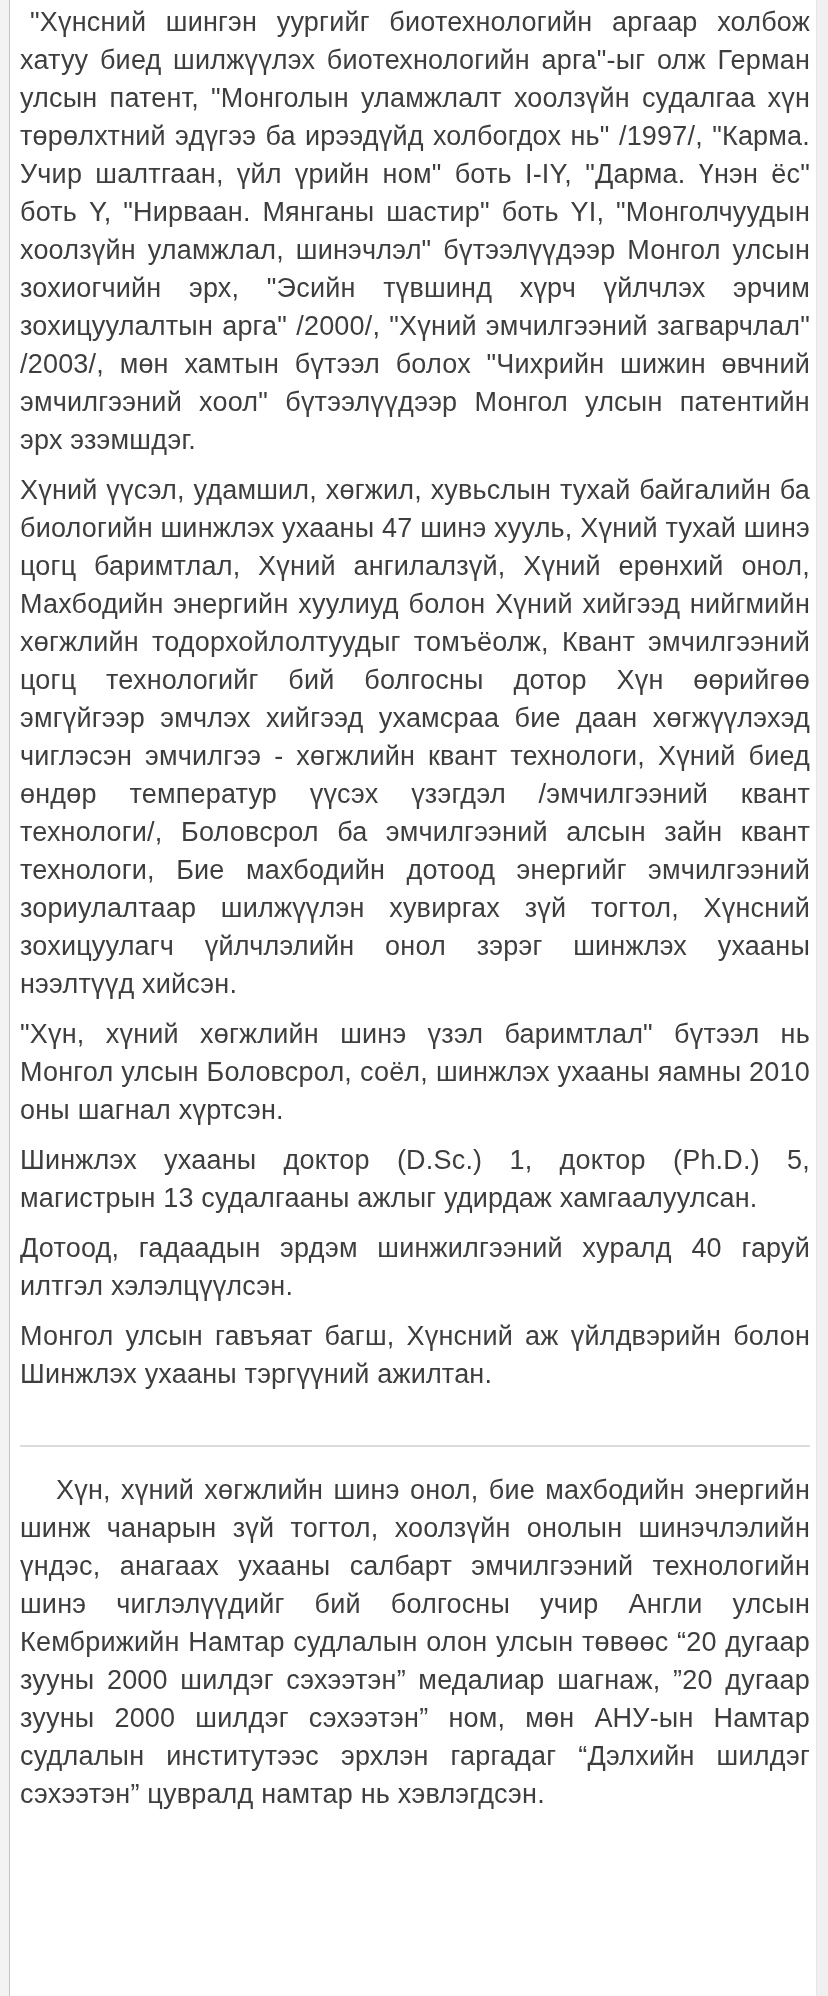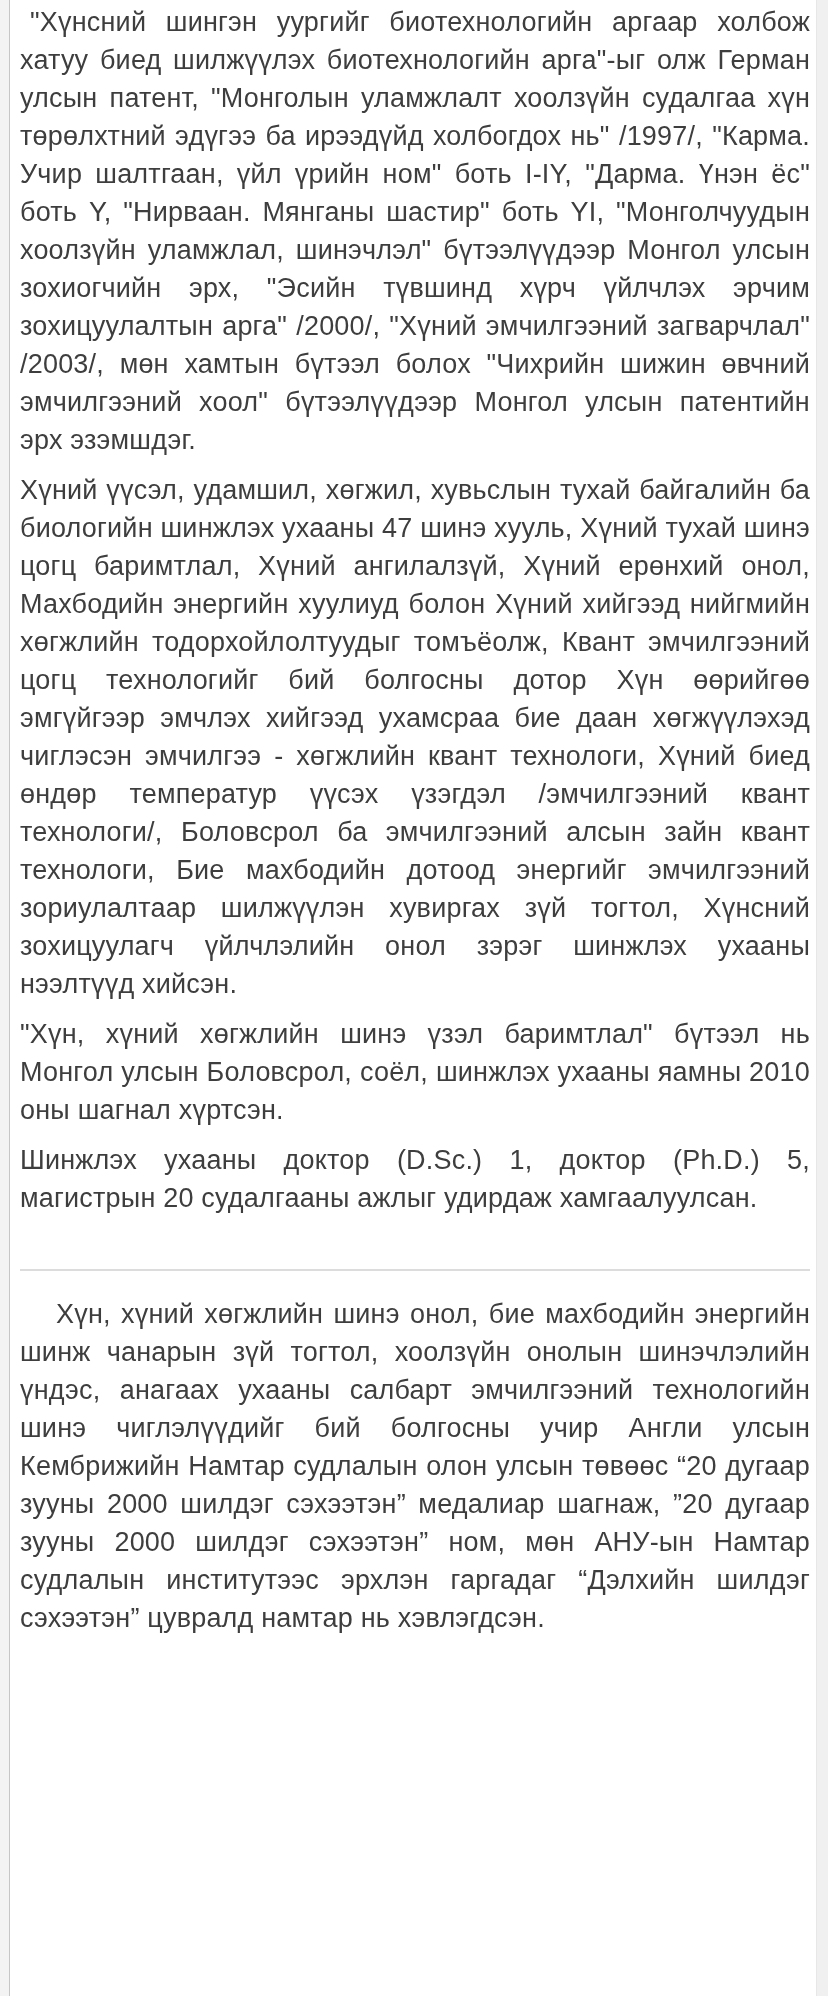--- a/index.html
+++ b/index.html
@@ -65,21 +65,23 @@
   <div class="gutter gutter-right"></div>
 
   <main class="content">
     <p class="para first-para">"Хүнсний шингэн уургийг биотехнологийн аргаар холбож хатуу биед шилжүүлэх биотехнологийн арга"-ыг олж  Герман улсын патент, "Монголын уламжлалт хоолзүйн судалгаа хүн төрөлхтний эдүгээ ба ирээдүйд холбогдох нь" /1997/, "Карма. Учир шалтгаан, үйл үрийн ном" боть I-IY, "Дарма. Үнэн ёс" боть Y,  "Нирваан. Мянганы шастир"  боть YI, "Монголчуудын хоолзүйн уламжлал, шинэчлэл" бүтээлүүдээр  Монгол улсын зохиогчийн эрх, "Эсийн түвшинд хүрч үйлчлэх эрчим зохицуулалтын арга" /2000/, "Хүний эмчилгээний загварчлал" /2003/, мөн хамтын бүтээл болох "Чихрийн шижин өвчний эмчилгээний хоол" бүтээлүүдээр Монгол улсын патентийн эрх эзэмшдэг.</p>
 
     <p class="para">Хүний үүсэл, удамшил, хөгжил, хувьслын тухай байгалийн ба биологийн шинжлэх ухааны 47 шинэ хууль, Хүний тухай шинэ цогц баримтлал, Хүний ангилалзүй, Хүний ерөнхий онол, Махбодийн энергийн хуулиуд болон Хүний хийгээд нийгмийн хөгжлийн тодорхойлолтуудыг томъёолж, Квант эмчилгээний цогц технологийг бий болгосны дотор Хүн өөрийгөө эмгүйгээр эмчлэх хийгээд ухамсраа бие даан хөгжүүлэхэд чиглэсэн эмчилгээ - хөгжлийн квант технологи,  Хүний биед өндөр температур үүсэх үзэгдэл /эмчилгээний квант технологи/, Боловсрол ба эмчилгээний алсын зайн квант технологи, Бие махбодийн дотоод энергийг эмчилгээний зориулалтаар шилжүүлэн хувиргах зүй тогтол, Хүнсний зохицуулагч үйлчлэлийн онол зэрэг шинжлэх ухааны нээлтүүд хийсэн.</p>
 
     <p class="para">"Хүн, хүний хөгжлийн шинэ үзэл баримтлал" бүтээл нь Монгол улсын Боловсрол, соёл, шинжлэх ухааны яамны 2010 оны шагнал хүртсэн.</p>
 
 
-    <p class="para">Шинжлэх ухааны доктор (D.Sc.) 1, доктор (Ph.D.) 5, магистрын 20  судалгааны ажлыг удирдаж хамгаалуулсан.</p>
+    <p class="para">Шинжлэх ухааны доктор (D.Sc.) 1, доктор (Ph.D.) 5, магистрын 13  судалгааны ажлыг удирдаж хамгаалуулсан.</p>
 
+    <p class="para">Дотоод, гадаадын эрдэм шинжилгээний хуралд 40 гаруй илтгэл хэлэлцүүлсэн.</p>
 
+    <p class="para">Монгол улсын гавъяат багш, Хүнсний аж үйлдвэрийн болон Шинжлэх ухааны тэргүүний ажилтан.</p>
 
     <hr class="divider">
 
     <p class="para indent-para">Хүн, хүний хөгжлийн шинэ онол, бие махбодийн энергийн шинж чанарын зүй тогтол, хоолзүйн онолын шинэчлэлийн үндэс, анагаах ухааны салбарт эмчилгээний технологийн шинэ чиглэлүүдийг бий болгосны учир  Англи улсын Кембрижийн Намтар судлалын олон улсын төвөөс “20 дугаар зууны 2000 шилдэг сэхээтэн” медалиар шагнаж,  ”20 дугаар зууны 2000 шилдэг сэхээтэн” ном, мөн АНУ-ын Намтар судлалын институтээс эрхлэн гаргадаг “Дэлхийн шилдэг сэхээтэн” цувралд намтар нь хэвлэгдсэн.</p>
   </main>
 </div>
 
 </body></html>

